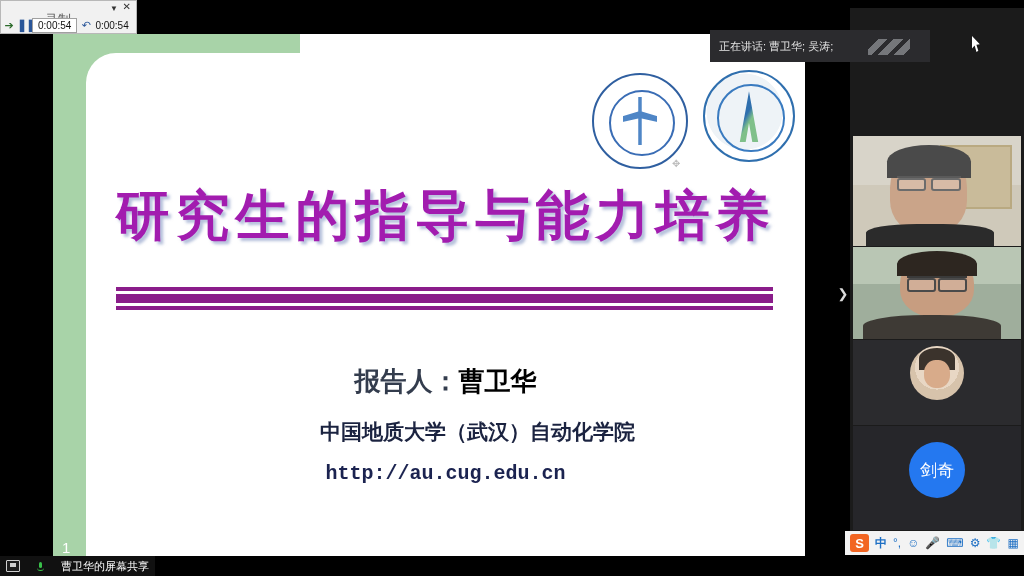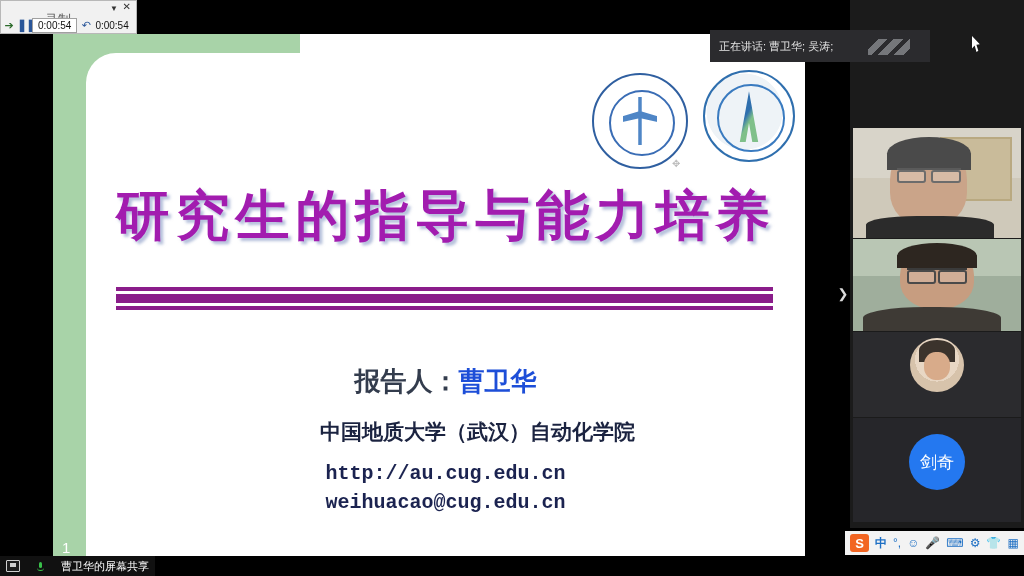--- a/index.html
+++ b/index.html
@@ -42,29 +42,29 @@
 
   .slide-title{position:absolute;left:86px;top:146px;width:719px;text-align:center;
      font-family:"Liberation Serif",serif;font-weight:bold;font-size:54px;color:#a21caf;
      letter-spacing:6px;text-shadow:3px 3px 3px rgba(120,140,190,.55);}
   .bars{position:absolute;left:116px;top:253px;width:657px;}
   .bar-thin{height:4px;background:#8a1d8a;}
   .bar-gap{height:3px;background:#fff;}
   .bar-thick{height:9px;background:#8a1d8a;}
 
   .speaker-line{position:absolute;left:86px;top:330px;width:719px;text-align:center;font-size:26px;font-weight:bold;color:#333c4d;}
-  .speaker-line .nm{color:#1d4ed8;}
+  .speaker-line .nm{color:#000000;}
   .affil{position:absolute;left:86px;top:384px;width:719px;text-align:center;font-size:21px;font-weight:bold;color:#1b2340;margin-left:32px;}
   .url{position:absolute;left:86px;width:719px;text-align:center;font-family:Liberation Mono, monospace;font-weight:bold;font-size:20px;color:#1b2350;}
   .url-1{top:428px;}
   .url-2{top:457px;}
   .tiny-mark{position:absolute;left:672px;top:124px;font-size:10px;color:#bbb;}
 
   
-  .rail{position:absolute;left:850px;top:0;width:174px;height:528px;background:#1b1b1b;}
+  .rail{position:absolute;left:850px;top:8px;width:174px;height:528px;background:#1b1b1b;}
   .tile{position:absolute;left:3px;width:168px;background:#0c0c0c;overflow:hidden;}
   .t1{top:128px;height:110px;}
   .t2{top:239px;height:92px;}
   .t3{top:332px;height:85px;background:#2b2b2e;}
   .t4{top:418px;height:104px;background:#26262a;}
   .mic{width:9px;height:9px;position:relative;flex:0 0 auto;}
   .mic-green:before{content:"";position:absolute;left:3px;top:0;width:3px;height:6px;border-radius:2px;background:#39c04a;}
   .mic-green:after{content:"";position:absolute;left:1px;bottom:0;width:7px;height:3px;border-bottom:1.5px solid #39c04a;border-radius:0 0 4px 4px;}
 
   .vid-a{position:absolute;inset:0;background:
@@ -139,21 +139,20 @@
       <div class="bar-thick"></div>
         <div class="bar-gap"></div>
       <div class="bar-thin"></div>
     </div>
 
     <div class="speaker-line">
       <span>报告人：</span><span class="nm">曹卫华</span>
     </div>
     <div class="affil">中国地质大学（武汉）自动化学院</div>
     <div class="url url-1">http://au.cug.edu.cn</div>
-    <div class="url url-2">weihuacao@cug.edu.cn</div>
 
     <div class="slide-num">1</div>
   </div>
 
   <div class="rec-bar">
     <div class="rec-title">录制</div>
     <div class="rec-caret">▼</div>
     <div class="rec-close">✕</div>
     <div class="rec-row">
       <span class="rec-arrow">➔</span>

